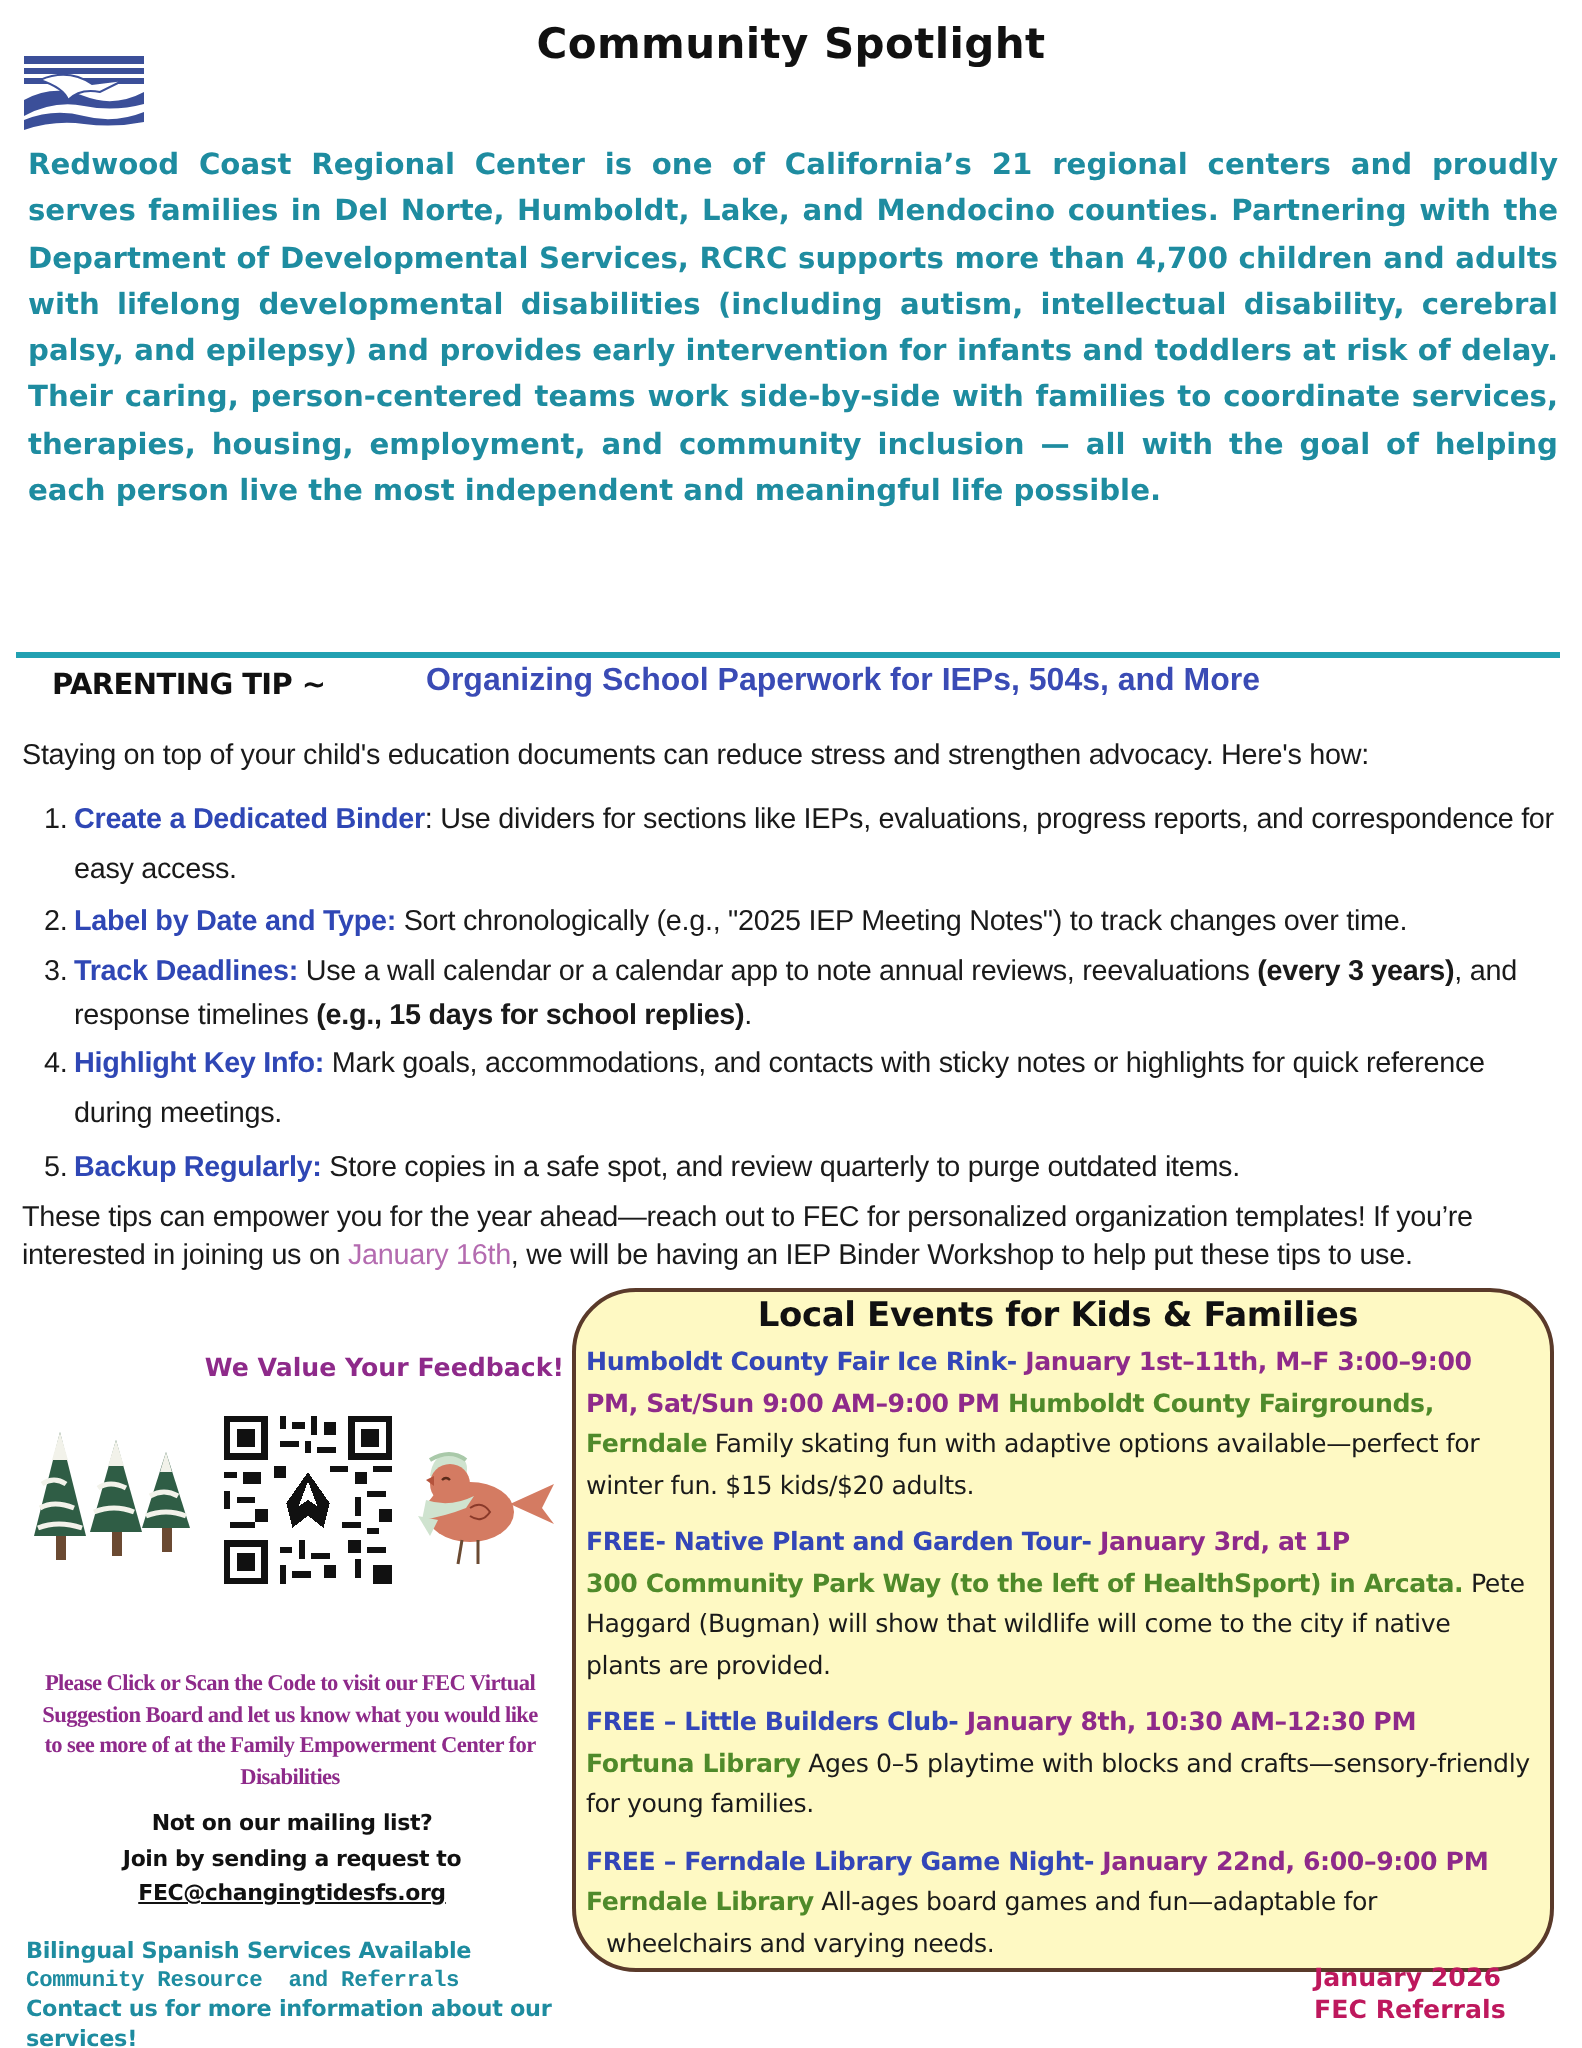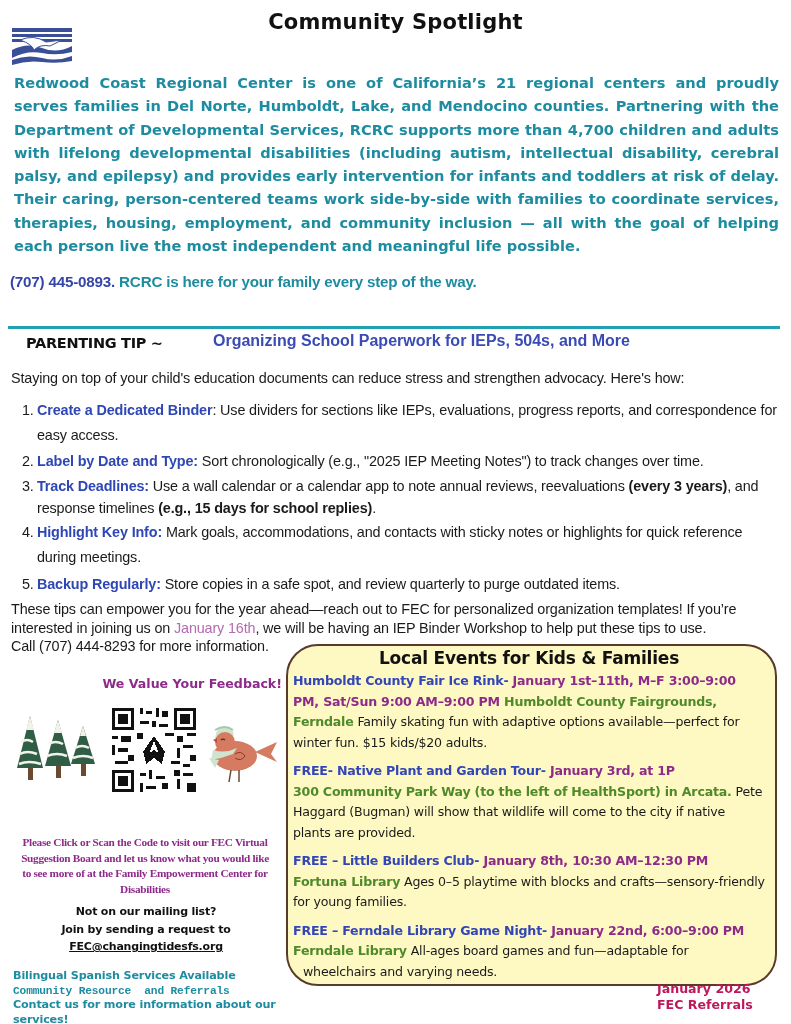--- a/index.html
+++ b/index.html
@@ -85,23 +85,20 @@
     <rect x="0" y="11" width="60" height="3" fill="#3b4f99"></rect>
     <path d="M0 22 Q15 14 30 20 T60 18 L60 24 Q45 28 30 25 T0 30 Z" fill="#3b4f99"></path>
     <path d="M0 32 Q15 26 30 30 T60 28 L60 33 Q45 36 30 34 T0 37 Z" fill="#3b4f99"></path>
     <path d="M8 12 Q22 6 34 14 L50 12 L38 18 Q28 16 22 22 Q20 16 8 12 Z" fill="#ffffff" stroke="#3b4f99" stroke-width="1"></path>
   </svg>
 </div>
 
 <p class="intro">Redwood Coast Regional Center is one of California’s 21 regional centers and proudly serves families in Del Norte, Humboldt, Lake, and Mendocino counties. Partnering with the Department of Developmental Services, RCRC supports more than 4,700 children and adults with lifelong developmental disabilities (including autism, intellectual disability, cerebral palsy, and epilepsy) and provides early intervention for infants and toddlers at risk of delay. Their caring, person-centered teams work side-by-side with families to coordinate services, therapies, housing, employment, and community inclusion — all with the goal of helping each person live the most independent and meaningful life possible.</p>
 
 <div class="more-info">
-  <div>
-    <span class="phone">(707) 445-0893.</span><span> RCRC is here for your family every step of the way.</span>
-  </div>
 </div>
 
 <div class="divider"></div>
 
 <div class="tip-label">PARENTING TIP ~</div>
 <div class="tip-title">Organizing School Paperwork for IEPs, 504s, and More</div>
 
 <p class="tip-lead">Staying on top of your child's education documents can reduce stress and strengthen advocacy. Here's how:</p>
 
 <ol class="tips">
@@ -122,21 +119,20 @@
     <span class="hd">Highlight Key Info:</span><span> Mark goals, accommodations, and contacts with sticky notes or highlights for quick reference during meetings.</span>
   </li>
   <li>
     <span class="num">5.</span>
     <span class="hd">Backup Regularly:</span><span> Store copies in a safe spot, and review quarterly to purge outdated items.</span>
   </li>
 </ol>
 
 <div class="closing">
   <span>These tips can empower you for the year ahead—reach out to FEC for personalized organization templates! If you’re interested in joining us on </span><span class="date">January 16th</span><span>, we will be having an IEP Binder Workshop to help put these tips to use.</span><br>
-  <span>Call (707) 444-8293 for more information.</span>
 </div>
 
 <div class="feedback">We Value Your Feedback!</div>
 
 <svg class="trees" viewBox="0 0 85 75">
   <g>
     <rect x="13" y="58" width="5" height="14" fill="#6b4a32"></rect>
     <polygon points="15,8 2,60 28,60" fill="#2f5d45"></polygon>
     <polygon points="15,8 11,22 19,22" fill="#f2f2ea"></polygon>
     <path d="M6 34 Q12 30 18 34 M5 46 Q12 42 22 46 M4 56 Q14 52 26 56" stroke="#f2f2ea" stroke-width="2.5" fill="none"></path>

